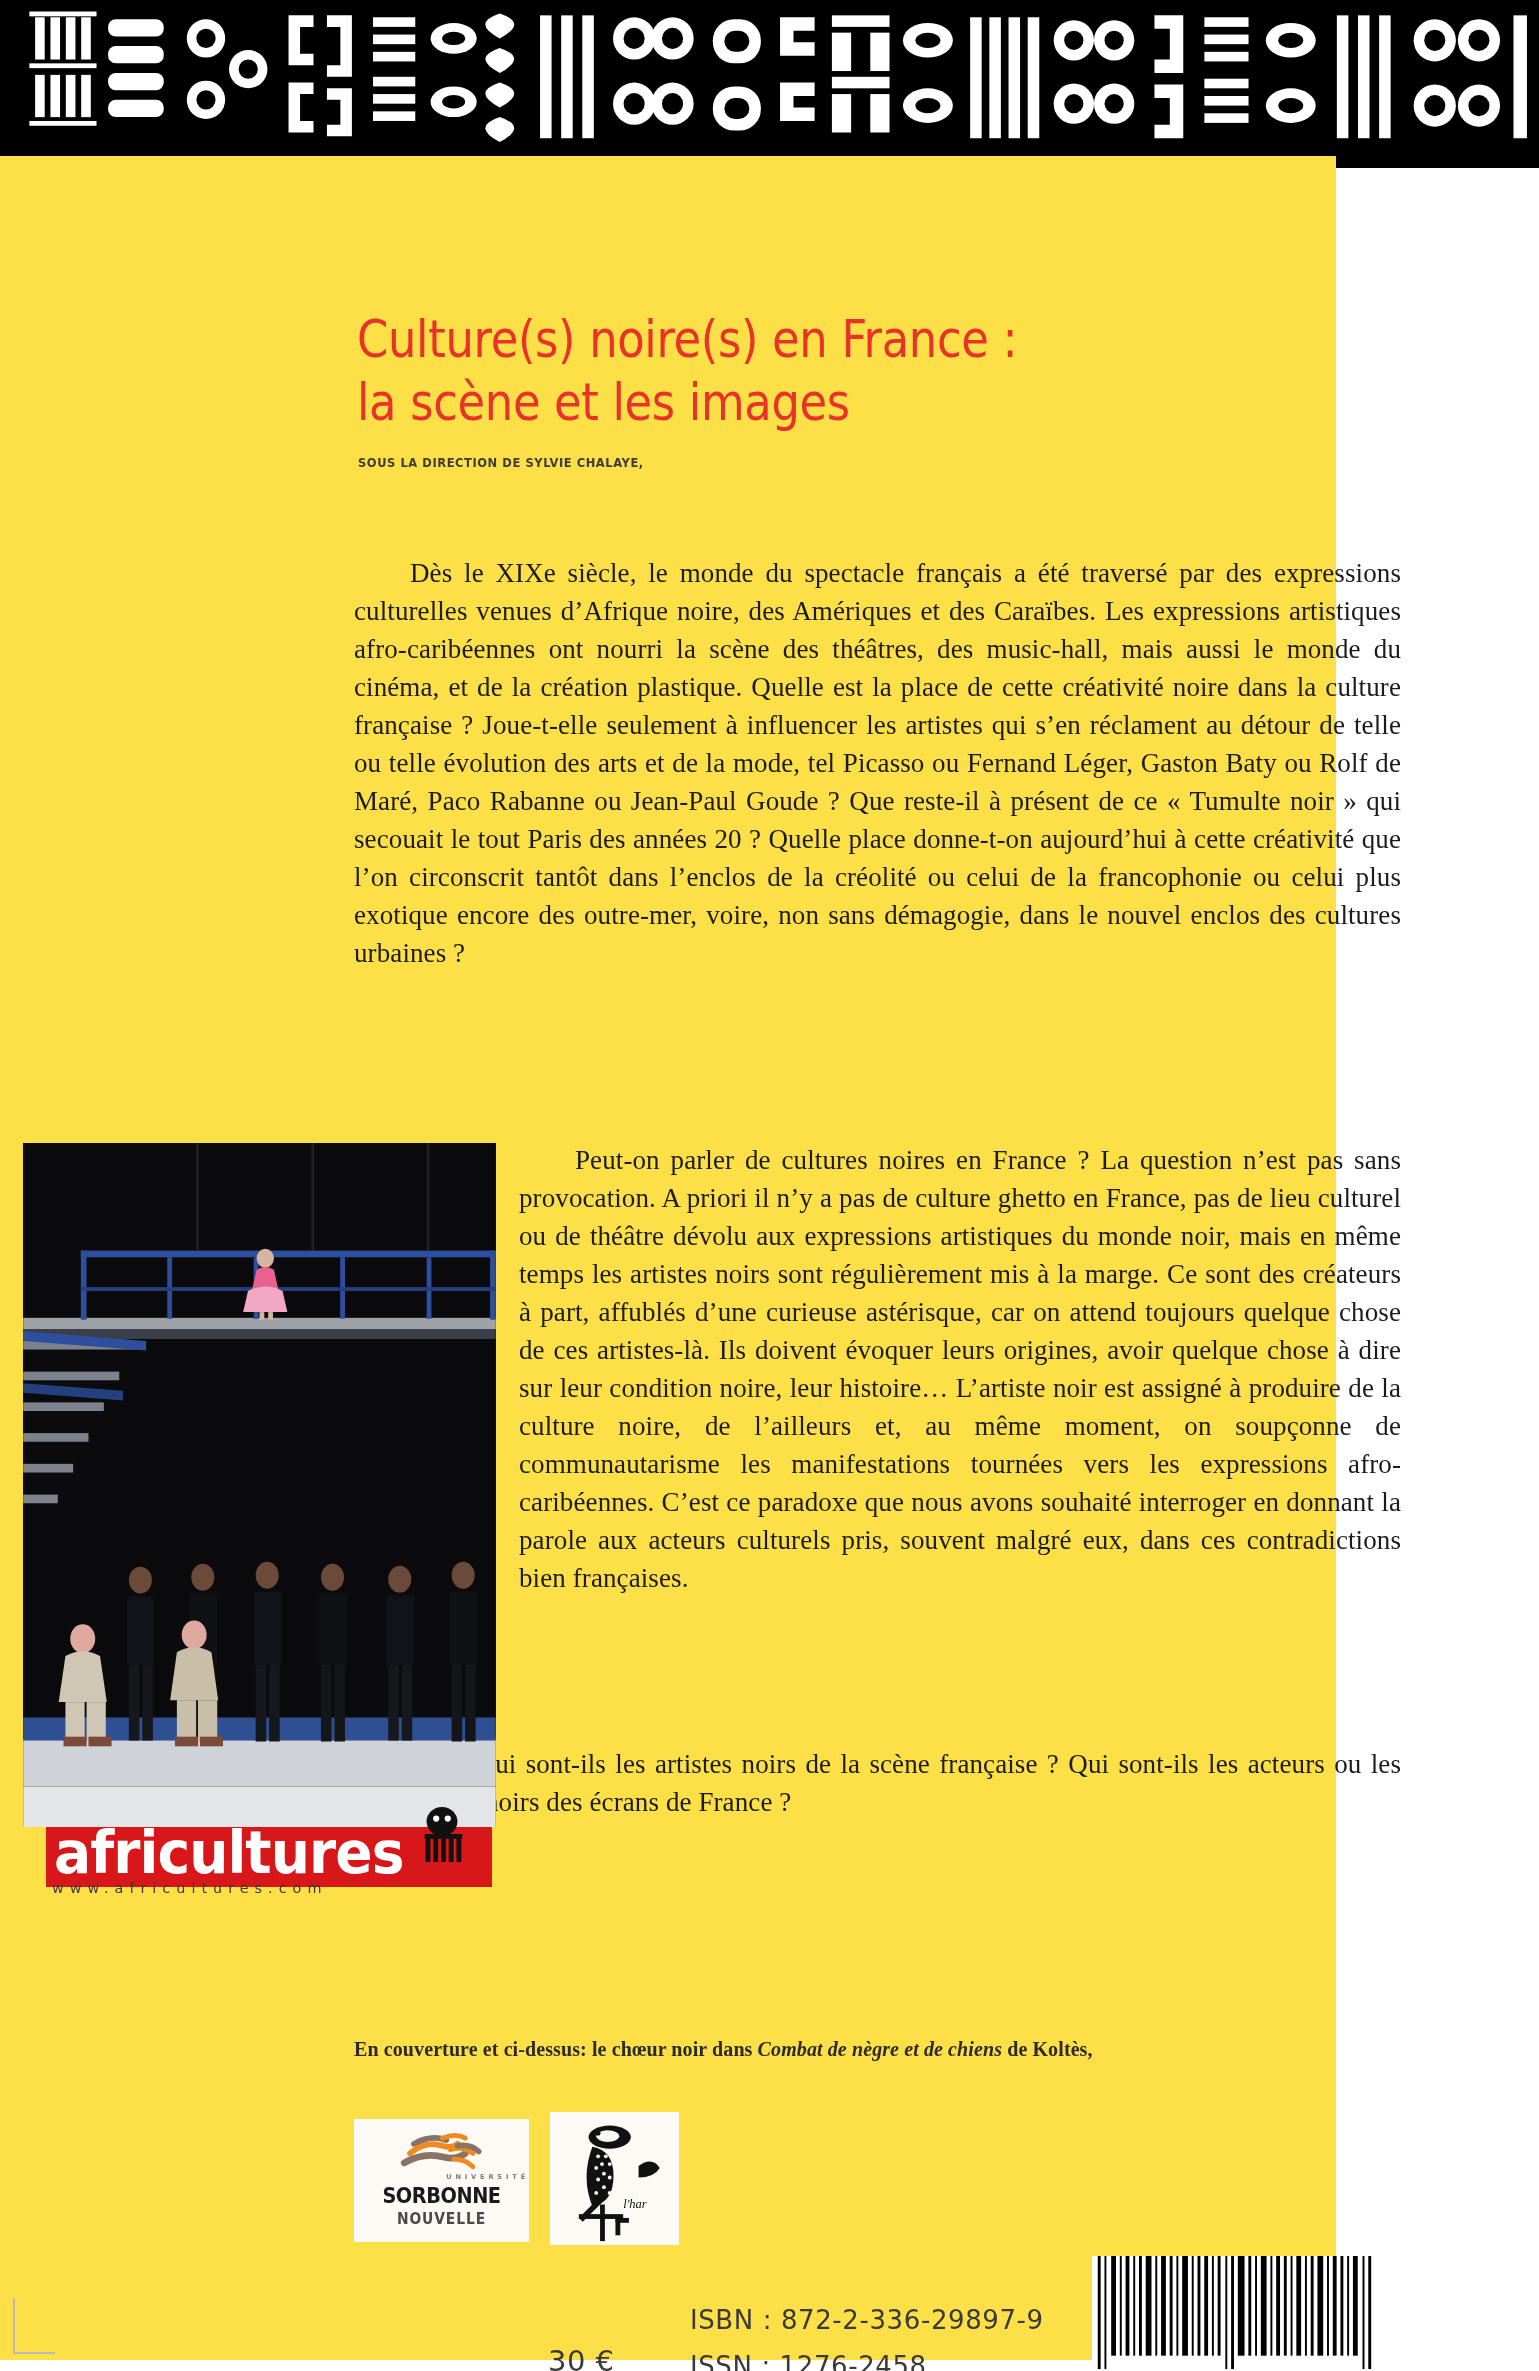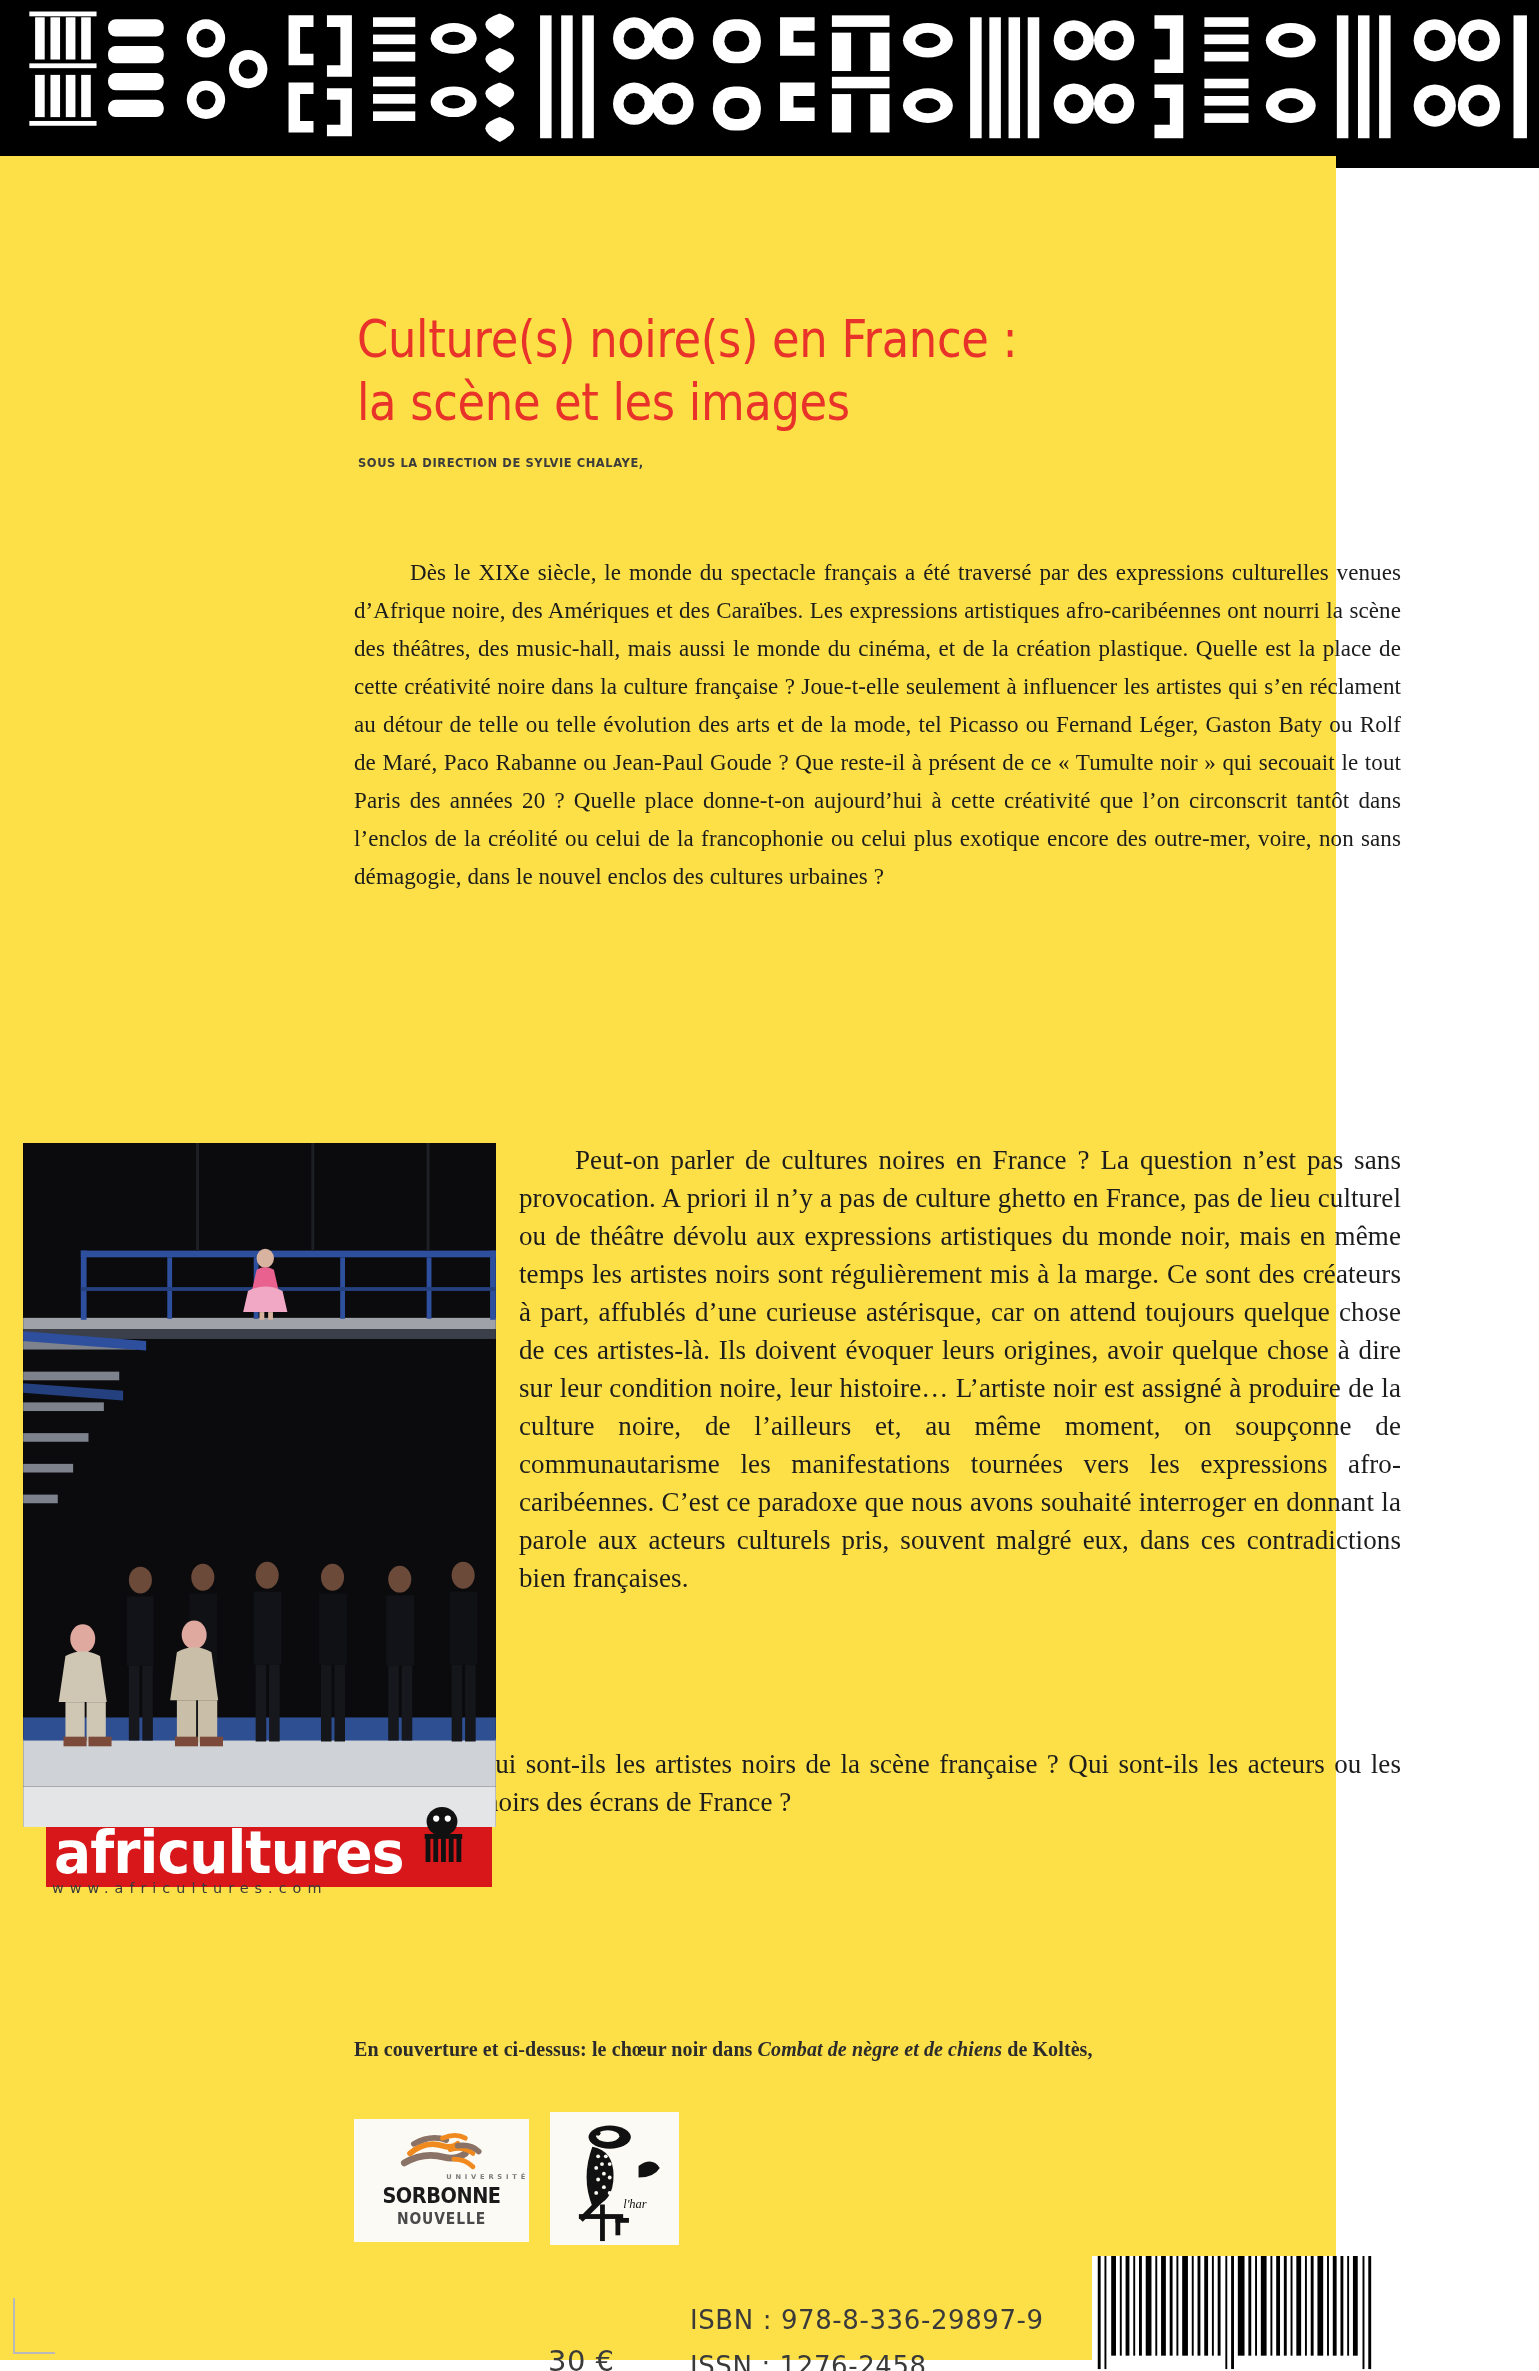--- a/index.html
+++ b/index.html
@@ -66,21 +66,21 @@
     transform: scaleX(0.92);
     transform-origin: left center;
   }
 
   
   #body-col-1 {
     position: absolute;
     left: 354px;
     top: 398px;
     width: 1047px;
-    font-size: 23px;
+    font-size: 27px;
     line-height: 38px;
     text-align: justify;
     color: #1c1c1c;
     text-indent: 56px;
     letter-spacing: 0.1px;
   }
   #body-col-2 {
     position: absolute;
     left: 519px;
     top: 985px;
@@ -587,21 +587,21 @@
       <rect x="68" y="110" width="5" height="18" fill="#111"></rect>
       <rect x="68" y="110" width="14" height="5" fill="#111"></rect>
 
       <path d="M92 56 q14 -10 22 2 q-6 10 -22 10 z" fill="#111"></path>
 
       <text x="76" y="100" font-family="Liberation Serif, serif" font-size="13" font-style="italic" fill="#111">l'har</text>
     </svg>
   </div>
 
   <div id="price">30 €</div>
-  <div id="isbn">ISBN : 978-8-336-29897-9</div>
+  <div id="isbn">ISBN : 872-2-336-29897-9</div>
   <div id="issn">ISSN : 1276-2458</div>
 
   <div id="barcode">
     <svg id="barcode-bars" viewBox="0 0 295 120" preserveAspectRatio="none">
       <rect x="0" y="0" width="295" height="120" fill="#fff"></rect>
       <g fill="#000">
         <rect x="6" y="0" width="3" height="118"></rect>
         <rect x="13" y="0" width="2" height="118"></rect>
         <rect x="20" y="0" width="5" height="104"></rect>
         <rect x="29" y="0" width="2" height="104"></rect>

